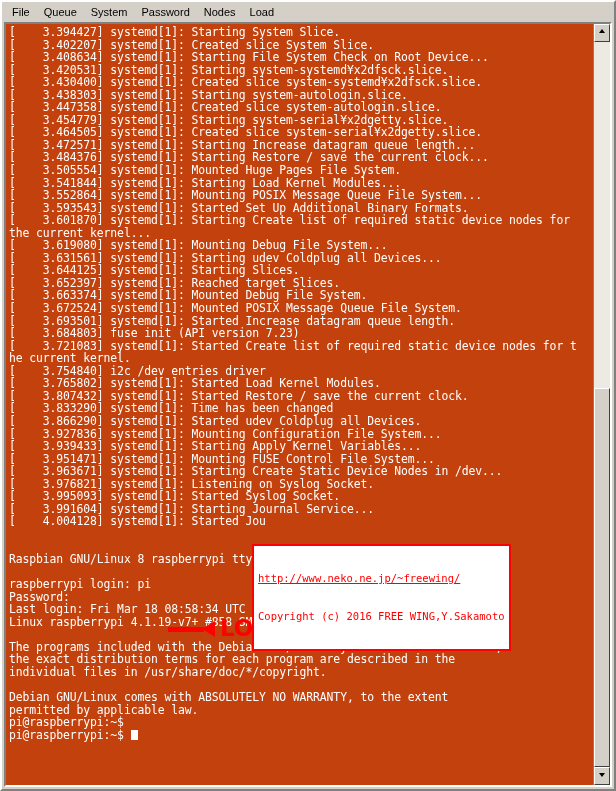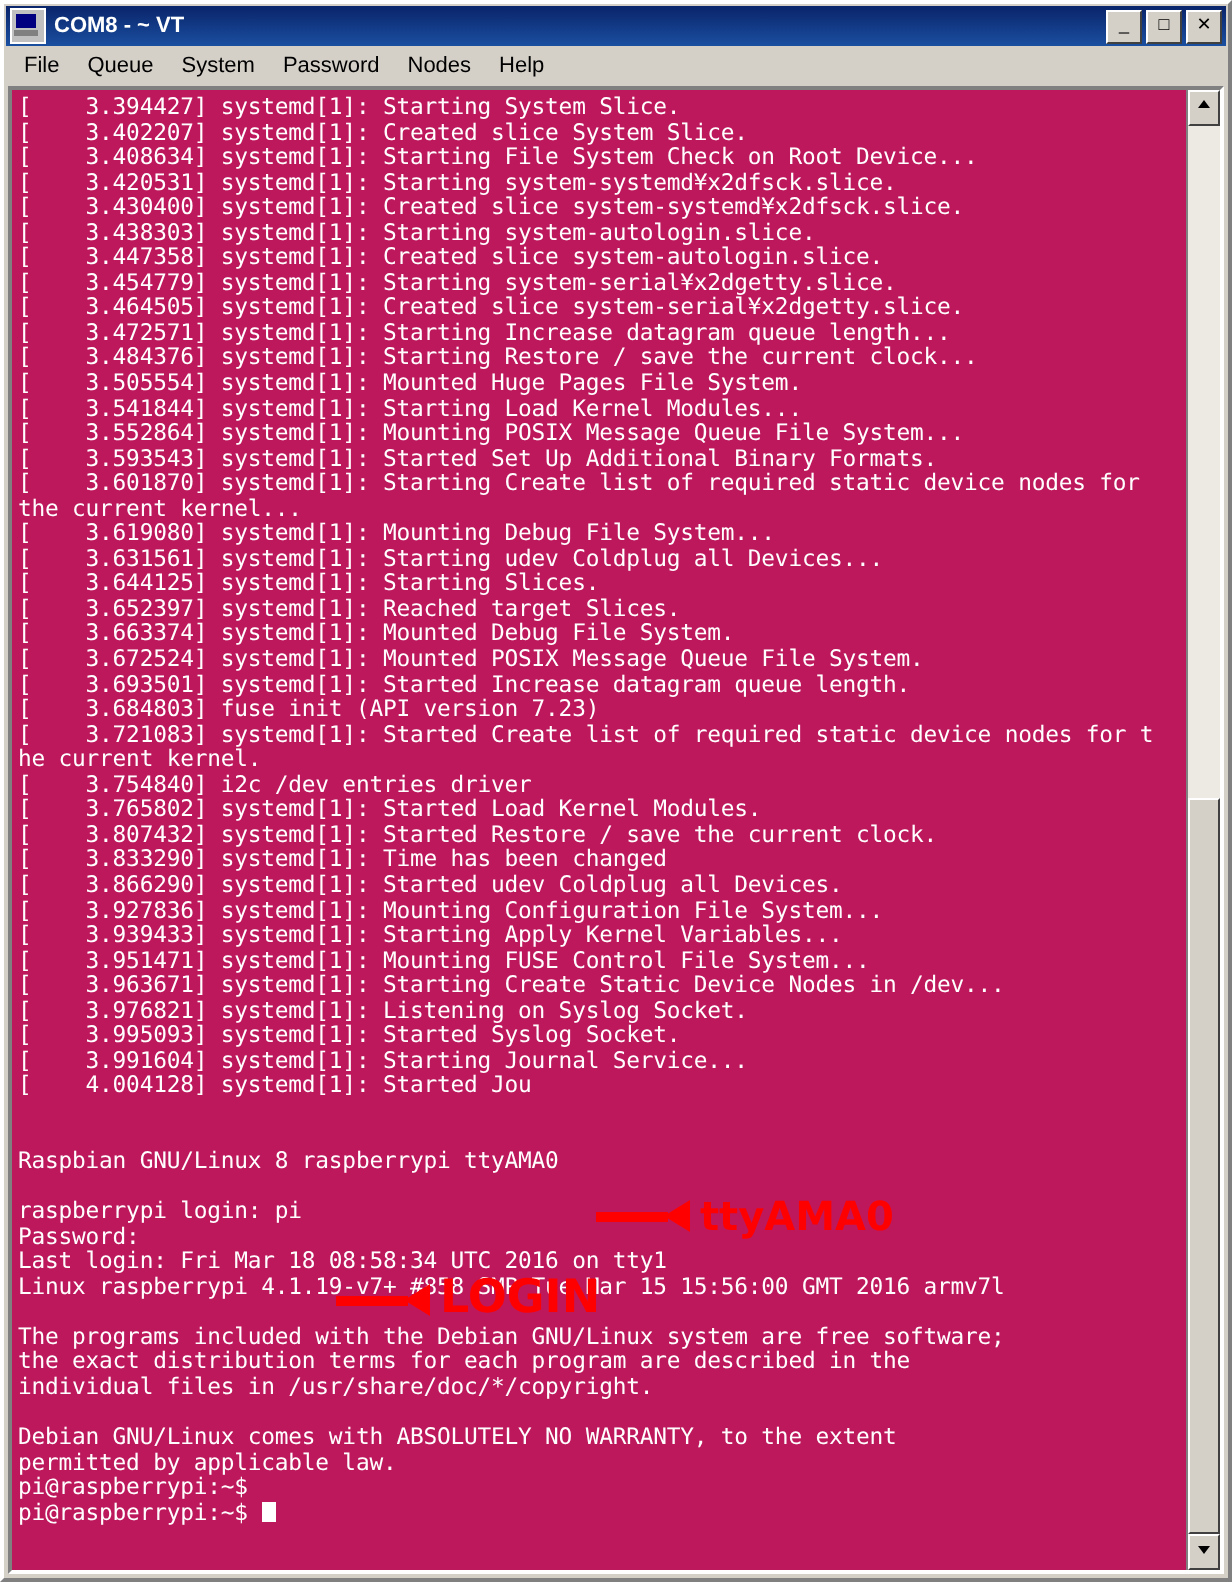--- a/index.html
+++ b/index.html
@@ -110,21 +110,21 @@
     border: 2px solid #808080;
     border-right-color: #ffffff;
     border-bottom-color: #ffffff;
     background: #000000;
     display: flex;
     position: relative;
     overflow: hidden;
   }
   .term {
     flex: 1 1 auto;
-    background: #be185d;
+    background: #c2410c;
     color: #ffffff;
     font-family: "DejaVu Sans Mono", "Liberation Mono", monospace;
     font-size: 11.4px;
     line-height: 12.55px;
     padding: 2px 0 0 3px;
     white-space: pre;
     overflow: hidden;
     position: relative;
     letter-spacing: -0.1px;
   }
@@ -221,56 +221,45 @@
     height: 10px;
     background: #ffffff;
     vertical-align: -1px;
   }
 </style>
 </head>
 <body>
 
 <div class="window">
 
-  <div class="titlebar">
-    <div class="title-icon"></div>
-    <div class="title-text">COM8 - ~ VT</div>
-    <div class="title-buttons">
-      <div class="tbtn">
-          <span>_</span>
-        </div>
-      <div class="tbtn">
-          <span>□</span>
-        </div>
-      <div class="tbtn">
-          <span>✕</span>
-        </div>
-    </div>
-  </div>
 
   <div class="menubar">
     <div class="menuitem">File</div>
     <div class="menuitem">Queue</div>
     <div class="menuitem">System</div>
     <div class="menuitem">Password</div>
     <div class="menuitem">Nodes</div>
-    <div class="menuitem">Help</div>
+    <div class="menuitem">Load</div>
   </div>
 
   <div class="term-frame">
     <div class="term" id="term"><div class="line">[    3.394427] systemd[1]: Starting System Slice.</div><div class="line">[    3.402207] systemd[1]: Created slice System Slice.</div><div class="line">[    3.408634] systemd[1]: Starting File System Check on Root Device...</div><div class="line">[    3.420531] systemd[1]: Starting system-systemd¥x2dfsck.slice.</div><div class="line">[    3.430400] systemd[1]: Created slice system-systemd¥x2dfsck.slice.</div><div class="line">[    3.438303] systemd[1]: Starting system-autologin.slice.</div><div class="line">[    3.447358] systemd[1]: Created slice system-autologin.slice.</div><div class="line">[    3.454779] systemd[1]: Starting system-serial¥x2dgetty.slice.</div><div class="line">[    3.464505] systemd[1]: Created slice system-serial¥x2dgetty.slice.</div><div class="line">[    3.472571] systemd[1]: Starting Increase datagram queue length...</div><div class="line">[    3.484376] systemd[1]: Starting Restore / save the current clock...</div><div class="line">[    3.505554] systemd[1]: Mounted Huge Pages File System.</div><div class="line">[    3.541844] systemd[1]: Starting Load Kernel Modules...</div><div class="line">[    3.552864] systemd[1]: Mounting POSIX Message Queue File System...</div><div class="line">[    3.593543] systemd[1]: Started Set Up Additional Binary Formats.</div><div class="line">[    3.601870] systemd[1]: Starting Create list of required static device nodes for</div><div class="line">the current kernel...</div><div class="line">[    3.619080] systemd[1]: Mounting Debug File System...</div><div class="line">[    3.631561] systemd[1]: Starting udev Coldplug all Devices...</div><div class="line">[    3.644125] systemd[1]: Starting Slices.</div><div class="line">[    3.652397] systemd[1]: Reached target Slices.</div><div class="line">[    3.663374] systemd[1]: Mounted Debug File System.</div><div class="line">[    3.672524] systemd[1]: Mounted POSIX Message Queue File System.</div><div class="line">[    3.693501] systemd[1]: Started Increase datagram queue length.</div><div class="line">[    3.684803] fuse init (API version 7.23)</div><div class="line">[    3.721083] systemd[1]: Started Create list of required static device nodes for t</div><div class="line">he current kernel.</div><div class="line">[    3.754840] i2c /dev entries driver</div><div class="line">[    3.765802] systemd[1]: Started Load Kernel Modules.</div><div class="line">[    3.807432] systemd[1]: Started Restore / save the current clock.</div><div class="line">[    3.833290] systemd[1]: Time has been changed</div><div class="line">[    3.866290] systemd[1]: Started udev Coldplug all Devices.</div><div class="line">[    3.927836] systemd[1]: Mounting Configuration File System...</div><div class="line">[    3.939433] systemd[1]: Starting Apply Kernel Variables...</div><div class="line">[    3.951471] systemd[1]: Mounting FUSE Control File System...</div><div class="line">[    3.963671] systemd[1]: Starting Create Static Device Nodes in /dev...</div><div class="line">[    3.976821] systemd[1]: Listening on Syslog Socket.</div><div class="line">[    3.995093] systemd[1]: Started Syslog Socket.</div><div class="line">[    3.991604] systemd[1]: Starting Journal Service...</div><div class="line">[    4.004128] systemd[1]: Started Jou</div><div class="line"></div><div class="line"></div><div class="line">Raspbian GNU/Linux 8 raspberrypi ttyAMA0</div><div class="line"></div><div class="line">raspberrypi login: pi</div><div class="line">Password:</div><div class="line">Last login: Fri Mar 18 08:58:34 UTC 2016 on tty1</div><div class="line">Linux raspberrypi 4.1.19-v7+ #858 SMP Tue Mar 15 15:56:00 GMT 2016 armv7l</div><div class="line"></div><div class="line">The programs included with the Debian GNU/Linux system are free software;</div><div class="line">the exact distribution terms for each program are described in the</div><div class="line">individual files in /usr/share/doc/*/copyright.</div><div class="line"></div><div class="line">Debian GNU/Linux comes with ABSOLUTELY NO WARRANTY, to the extent</div><div class="line">permitted by applicable law.</div><div class="line">pi@raspberrypi:~$</div><div class="line">pi@raspberrypi:~$ <span class="cursor-block"></span></div></div>
 
     <div class="scrollbar">
       <div class="sb-arrow sb-up"></div>
       <div class="sb-track">
         <div class="sb-thumb"></div>
       </div>
       <div class="sb-arrow sb-down"></div>
     </div>
 
+    <div class="url-box" style="left: 246px; top: 520px;">
+      <div class="u">http://www.neko.ne.jp/~freewing/</div>
+      <div>Copyright (c) 2016 FREE WING,Y.Sakamoto</div>
+    </div>
 
     <div class="arrow" style="left: 292px; top: 563px; width: 48px;">
       <div class="shaft" style="width: 36px;"></div>
       <div class="head" style="left: 34px;"></div>
     </div>
     <div class="annot" style="left: 344px; top: 551px; font-size: 20px;">ttyAMA0</div>
 
     <div class="arrow" style="left: 162px; top: 605px; width: 48px;">
       <div class="shaft" style="width: 36px;"></div>
       <div class="head" style="left: 34px;"></div>

